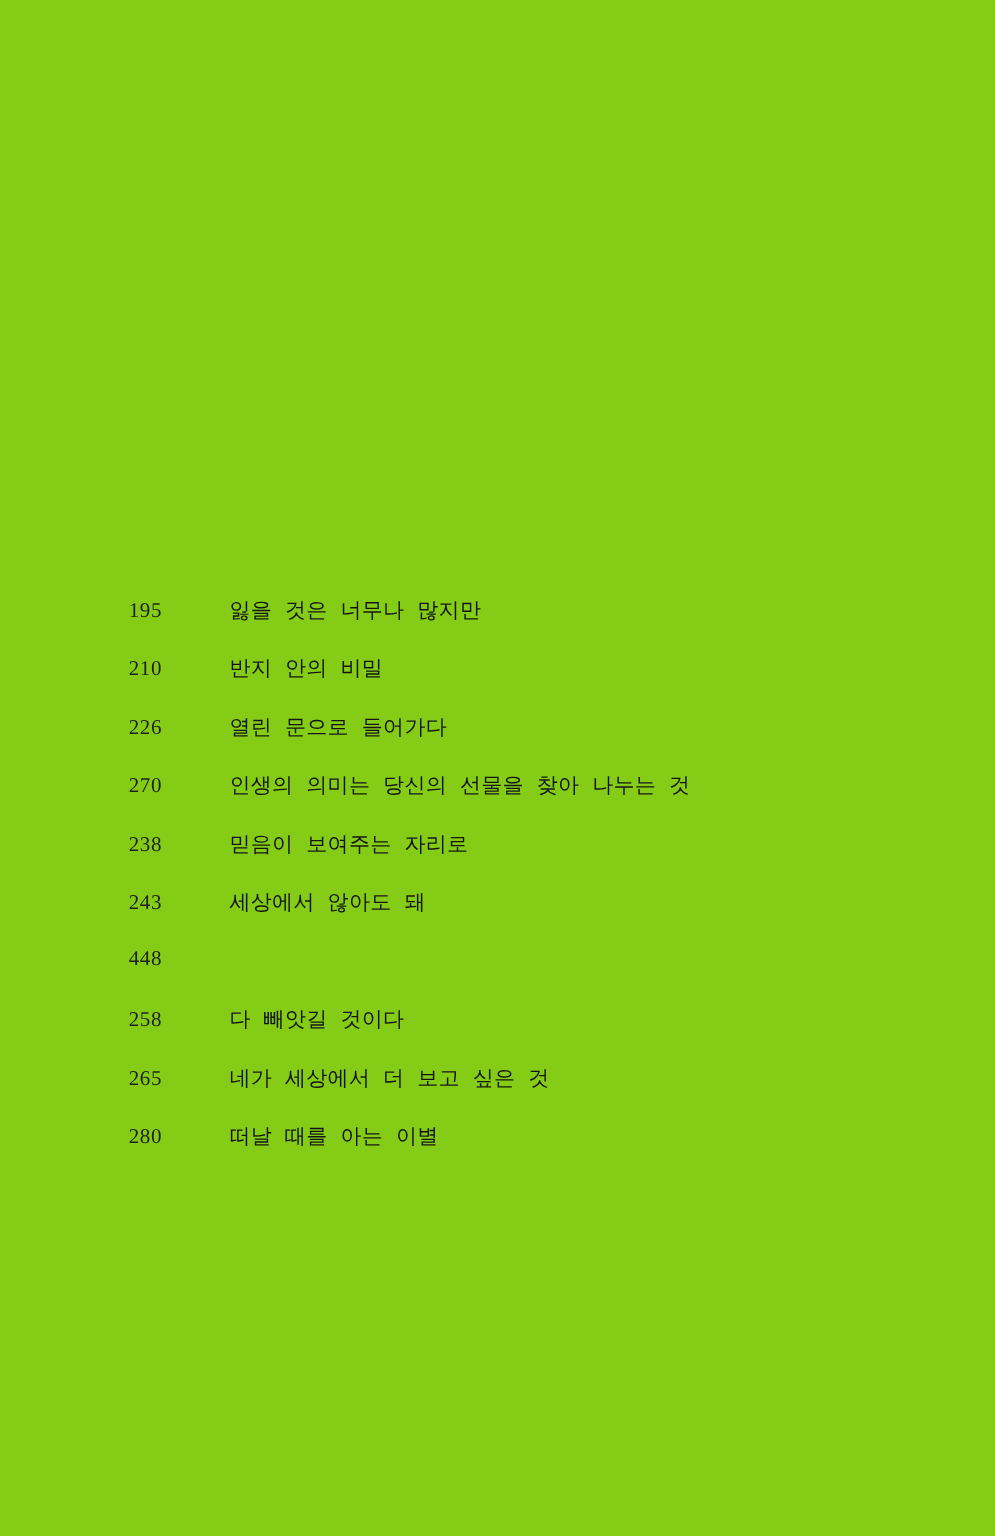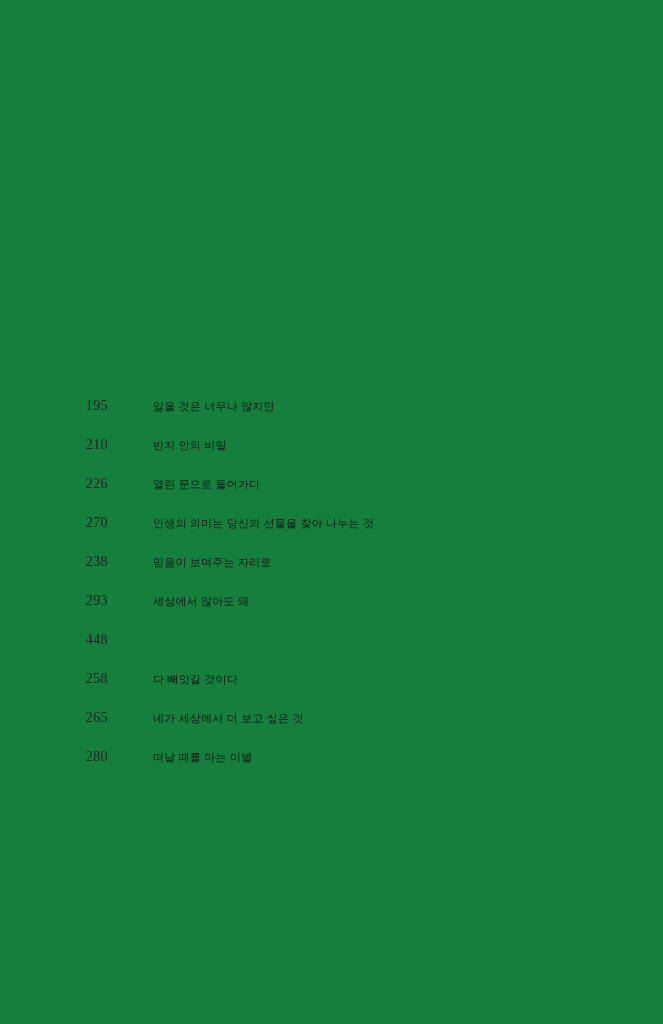--- a/index.html
+++ b/index.html
@@ -14,21 +14,21 @@
     color: #1a1a1a;
     position: relative;
     overflow: hidden;
   }
   .page {
     position: absolute;
     left: 0;
     top: 0;
     width: 663px;
     height: 1024px;
-    background: #15803d;
+    background: #84cc16;
   }
   .toc {
     position: absolute;
     left: 0;
     top: 398px;
     width: 663px;
   }
   .toc-row {
     display: flex;
     align-items: baseline;
@@ -39,22 +39,22 @@
     width: 108px;
     text-align: right;
     font-family: "Liberation Serif", "DejaVu Serif", serif;
     font-size: 14px;
     letter-spacing: 0.4px;
     color: #1f1f1f;
     white-space: nowrap;
   }
   .toc-title {
     margin-left: 45px;
-    font-family: Liberation Sans, sans-serif;
-    font-size: 11px;
+    font-family: Liberation Mono, monospace;
+    font-size: 14px;
     color: #141414;
     letter-spacing: 0.2px;
     white-space: nowrap;
   }
 </style>
 </head>
 <body>
 
 <div class="page">
   <div class="toc">
@@ -80,21 +80,21 @@
       <span class="toc-page">270</span>
       <span class="toc-title">인생의 의미는 당신의 선물을 찾아 나누는 것</span>
     </div>
 
     <div class="toc-row">
       <span class="toc-page">238</span>
       <span class="toc-title">믿음이 보여주는 자리로</span>
     </div>
 
     <div class="toc-row">
-      <span class="toc-page">293</span>
+      <span class="toc-page">243</span>
       <span class="toc-title">세상에서 않아도 돼</span>
     </div>
 
     <div class="toc-row">
       <span class="toc-page">448</span>
     </div>
 
     <div class="toc-row">
       <span class="toc-page">258</span>
       <span class="toc-title">다 빼앗길 것이다</span>

